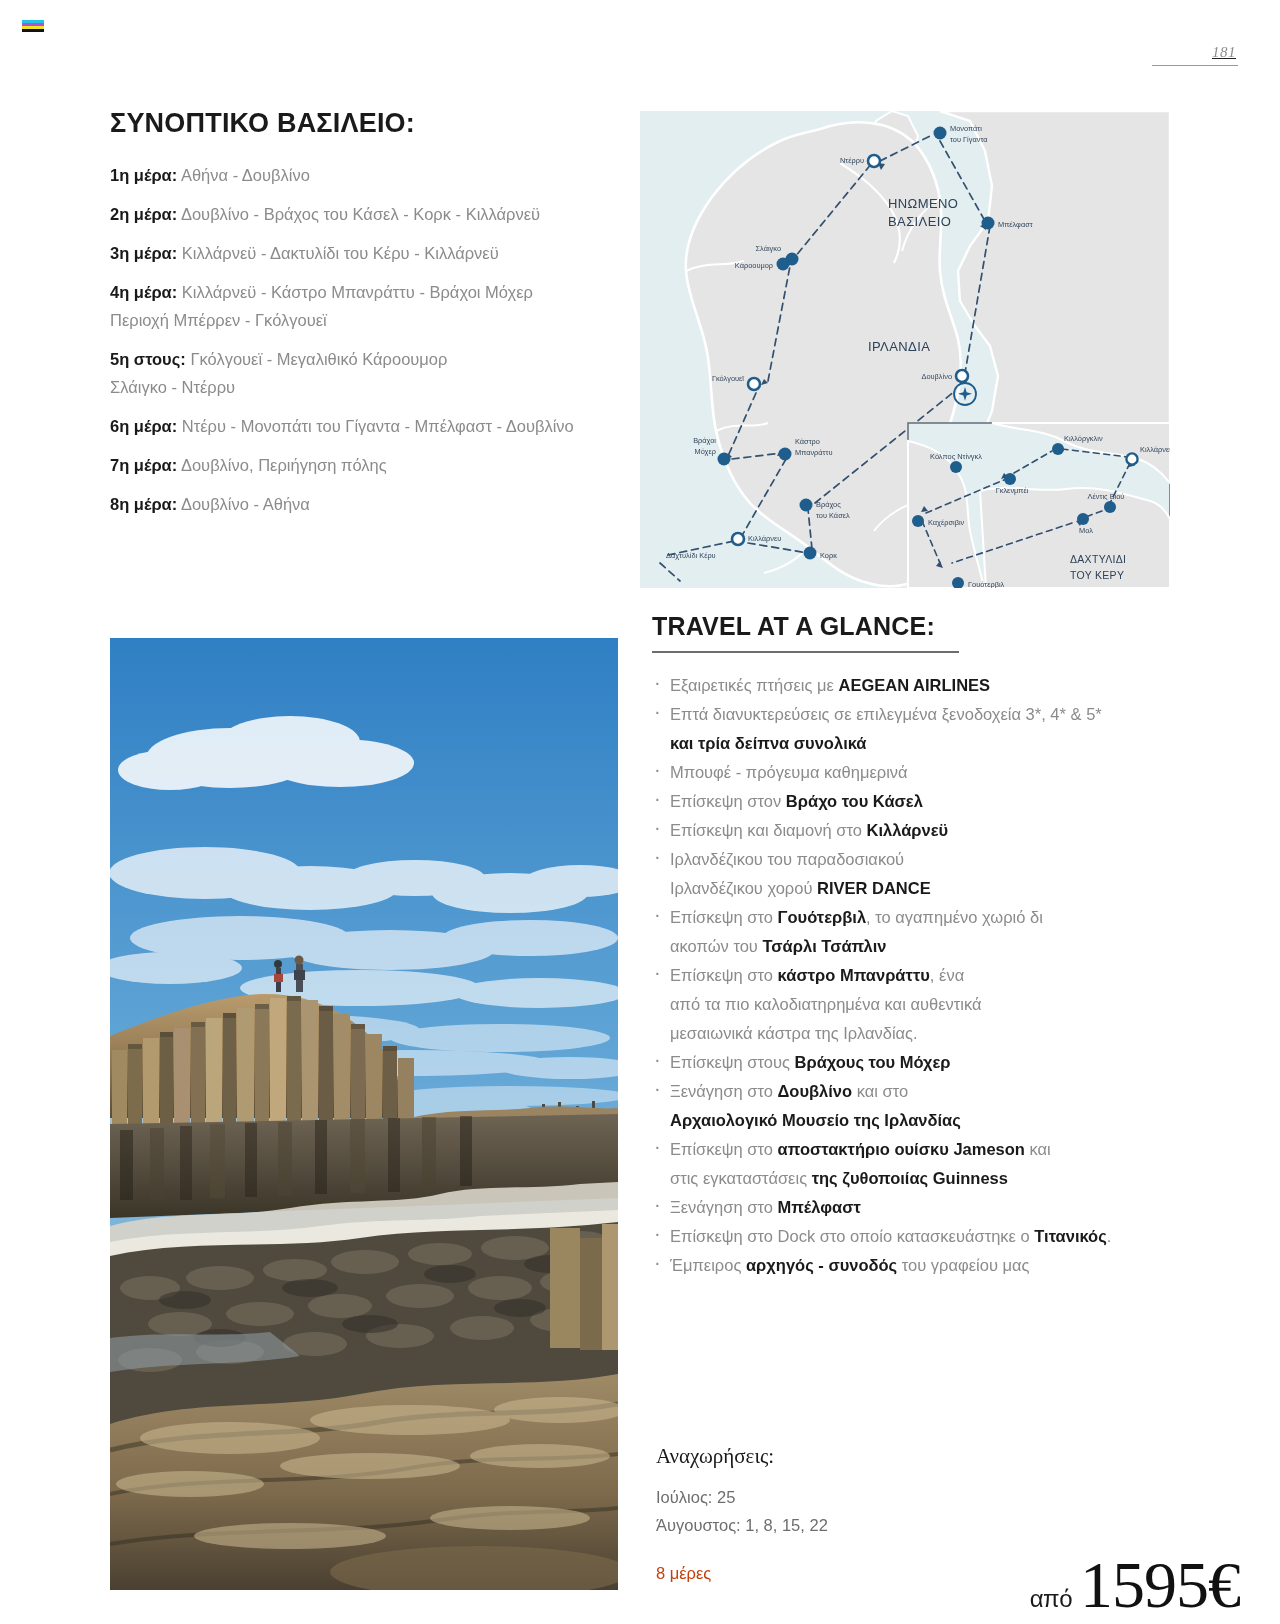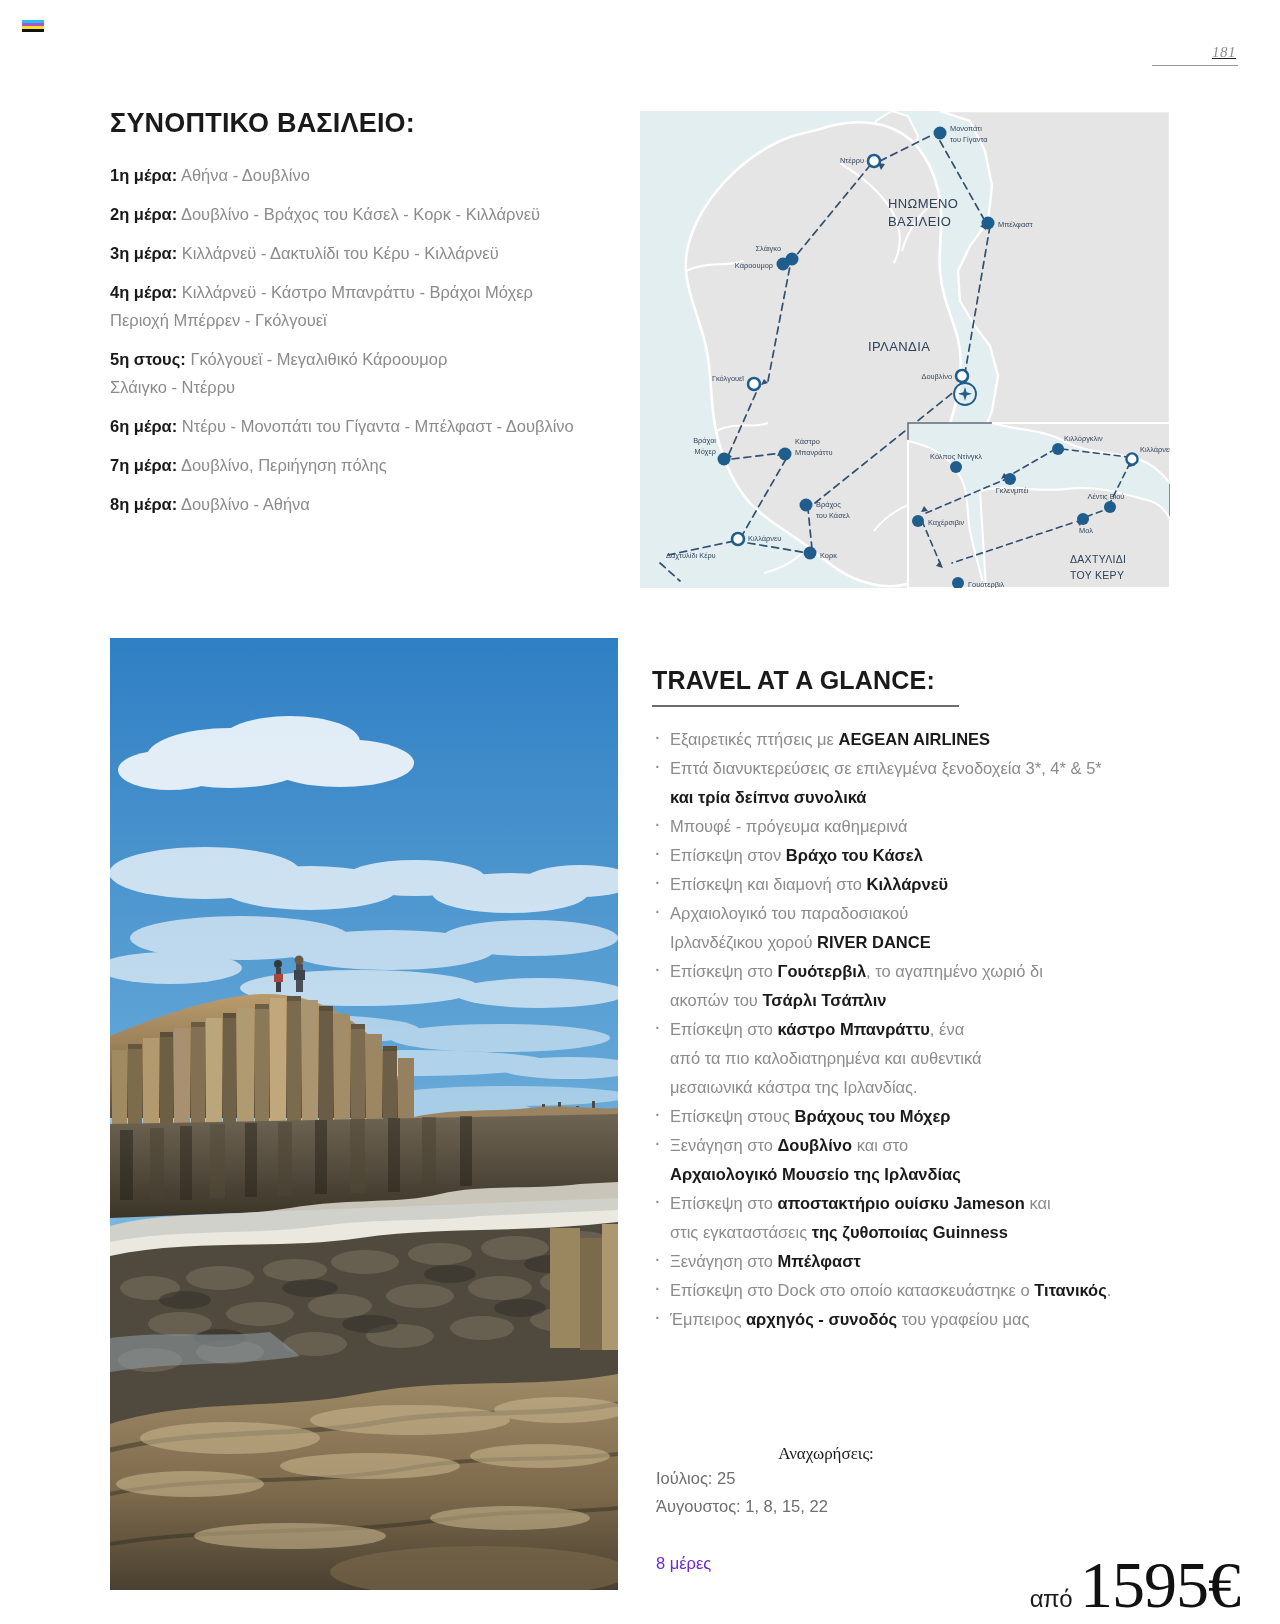--- a/index.html
+++ b/index.html
@@ -66,21 +66,21 @@
   
   .photo {
     position: absolute; left: 110px; top: 638px;
     width: 508px; height: 952px;
     overflow: hidden;
     background: #6ea6cf;
   }
   .photo svg { display: block; }
 
   
-  .glance { position: absolute; left: 652px; top: 666px; width: 520px; }
+  .glance { position: absolute; left: 652px; top: 612px; width: 520px; }
   .glance h2 {
     font-size: 25px;
     font-weight: bold;
     color: #1a1a1a;
     letter-spacing: .2px;
   }
   .glance .rule { margin-top: 10px; height: 1.6px; background: #6d6d6d; width: 307px; }
   .glance ul { list-style: none; margin-top: 18px; }
   .glance li {
     position: relative;
@@ -93,27 +93,26 @@
     content: "\00B7";
     position: absolute; left: 2px; top: -3px;
     font-size: 20px; color: #8b8b8b;
   }
   .glance li b { color: #1a1a1a; font-weight: bold; }
 
   
   .departures { position: absolute; left: 656px; top: 1444px; width: 340px; }
   .dep-title {
     font-family: "Liberation Serif", serif;
-    font-size: 17px;
+    font-size: 21px;
     color: #1a1a1a;
-    margin-bottom: 0;
-    text-align: center;
+    margin-bottom: 14px;
   }
   .dep-line { font-size: 16.5px; line-height: 28px; color: #6e6e6e; }
-  .dep-days { font-size: 16.5px; line-height: 28px; color: #6d28d9; margin-top: 29px; }
+  .dep-days { font-size: 16.5px; line-height: 28px; color: #c2410c; margin-top: 20px; }
 
   
   .price-block {
     position: absolute; right: 40px; bottom: 8px;
     display: flex; align-items: baseline;
   }
   .price-from {
     font-size: 24px;
     color: #1a1a1a;
     margin-right: 8px;
@@ -513,21 +512,21 @@
 
 <section class="glance">
   <h2>TRAVEL AT A GLANCE:</h2>
   <div class="rule"></div>
   <ul id="glance-list">
       <li><span>Εξαιρετικές πτήσεις με </span><b>AEGEAN AIRLINES</b></li>
       <li><span>Επτά διανυκτερεύσεις σε επιλεγμένα ξενοδοχεία 3*, 4* &amp; 5*</span><br><b>και τρία δείπνα συνολικά</b></li>
       <li><span>Μπουφέ - πρόγευμα καθημερινά</span></li>
       <li><span>Επίσκεψη στον </span><b>Βράχο του Κάσελ</b></li>
       <li><span>Επίσκεψη και διαμονή στο </span><b>Κιλλάρνεϋ</b></li>
-      <li><span>Αρχαιολογικό του παραδοσιακού</span><br><span>Ιρλανδέζικου χορού </span><b>RIVER DANCE</b></li>
+      <li><span>Ιρλανδέζικου του παραδοσιακού</span><br><span>Ιρλανδέζικου χορού </span><b>RIVER DANCE</b></li>
       <li><span>Επίσκεψη στο </span><b>Γουότερβιλ</b><span>, το αγαπημένο χωριό δι</span><br><span>ακοπών του </span><b>Τσάρλι Τσάπλιν</b></li>
       <li><span>Επίσκεψη στο </span><b>κάστρο Μπανράττυ</b><span>, ένα</span><br><span>από τα πιο καλοδιατηρημένα και αυθεντικά</span><br><span>μεσαιωνικά κάστρα της Ιρλανδίας.</span></li>
       <li><span>Επίσκεψη στους </span><b>Βράχους του Μόχερ</b></li>
       <li><span>Ξενάγηση στο </span><b>Δουβλίνο</b><span> και στο</span><br><b>Αρχαιολογικό Μουσείο της Ιρλανδίας</b></li>
       <li><span>Επίσκεψη στο </span><b>αποστακτήριο ουίσκυ Jameson</b><span> και</span><br><span>στις εγκαταστάσεις </span><b>της ζυθοποιίας Guinness</b></li>
       <li><span>Ξενάγηση στο </span><b>Μπέλφαστ</b></li>
       <li><span>Επίσκεψη στο Dock στο οποίο κατασκευάστηκε ο </span><b>Τιτανικός</b><span>.</span></li>
       <li><span>Έμπειρος </span><b>αρχηγός - συνοδός</b><span> του γραφείου μας</span></li>
     </ul>
 </section>

